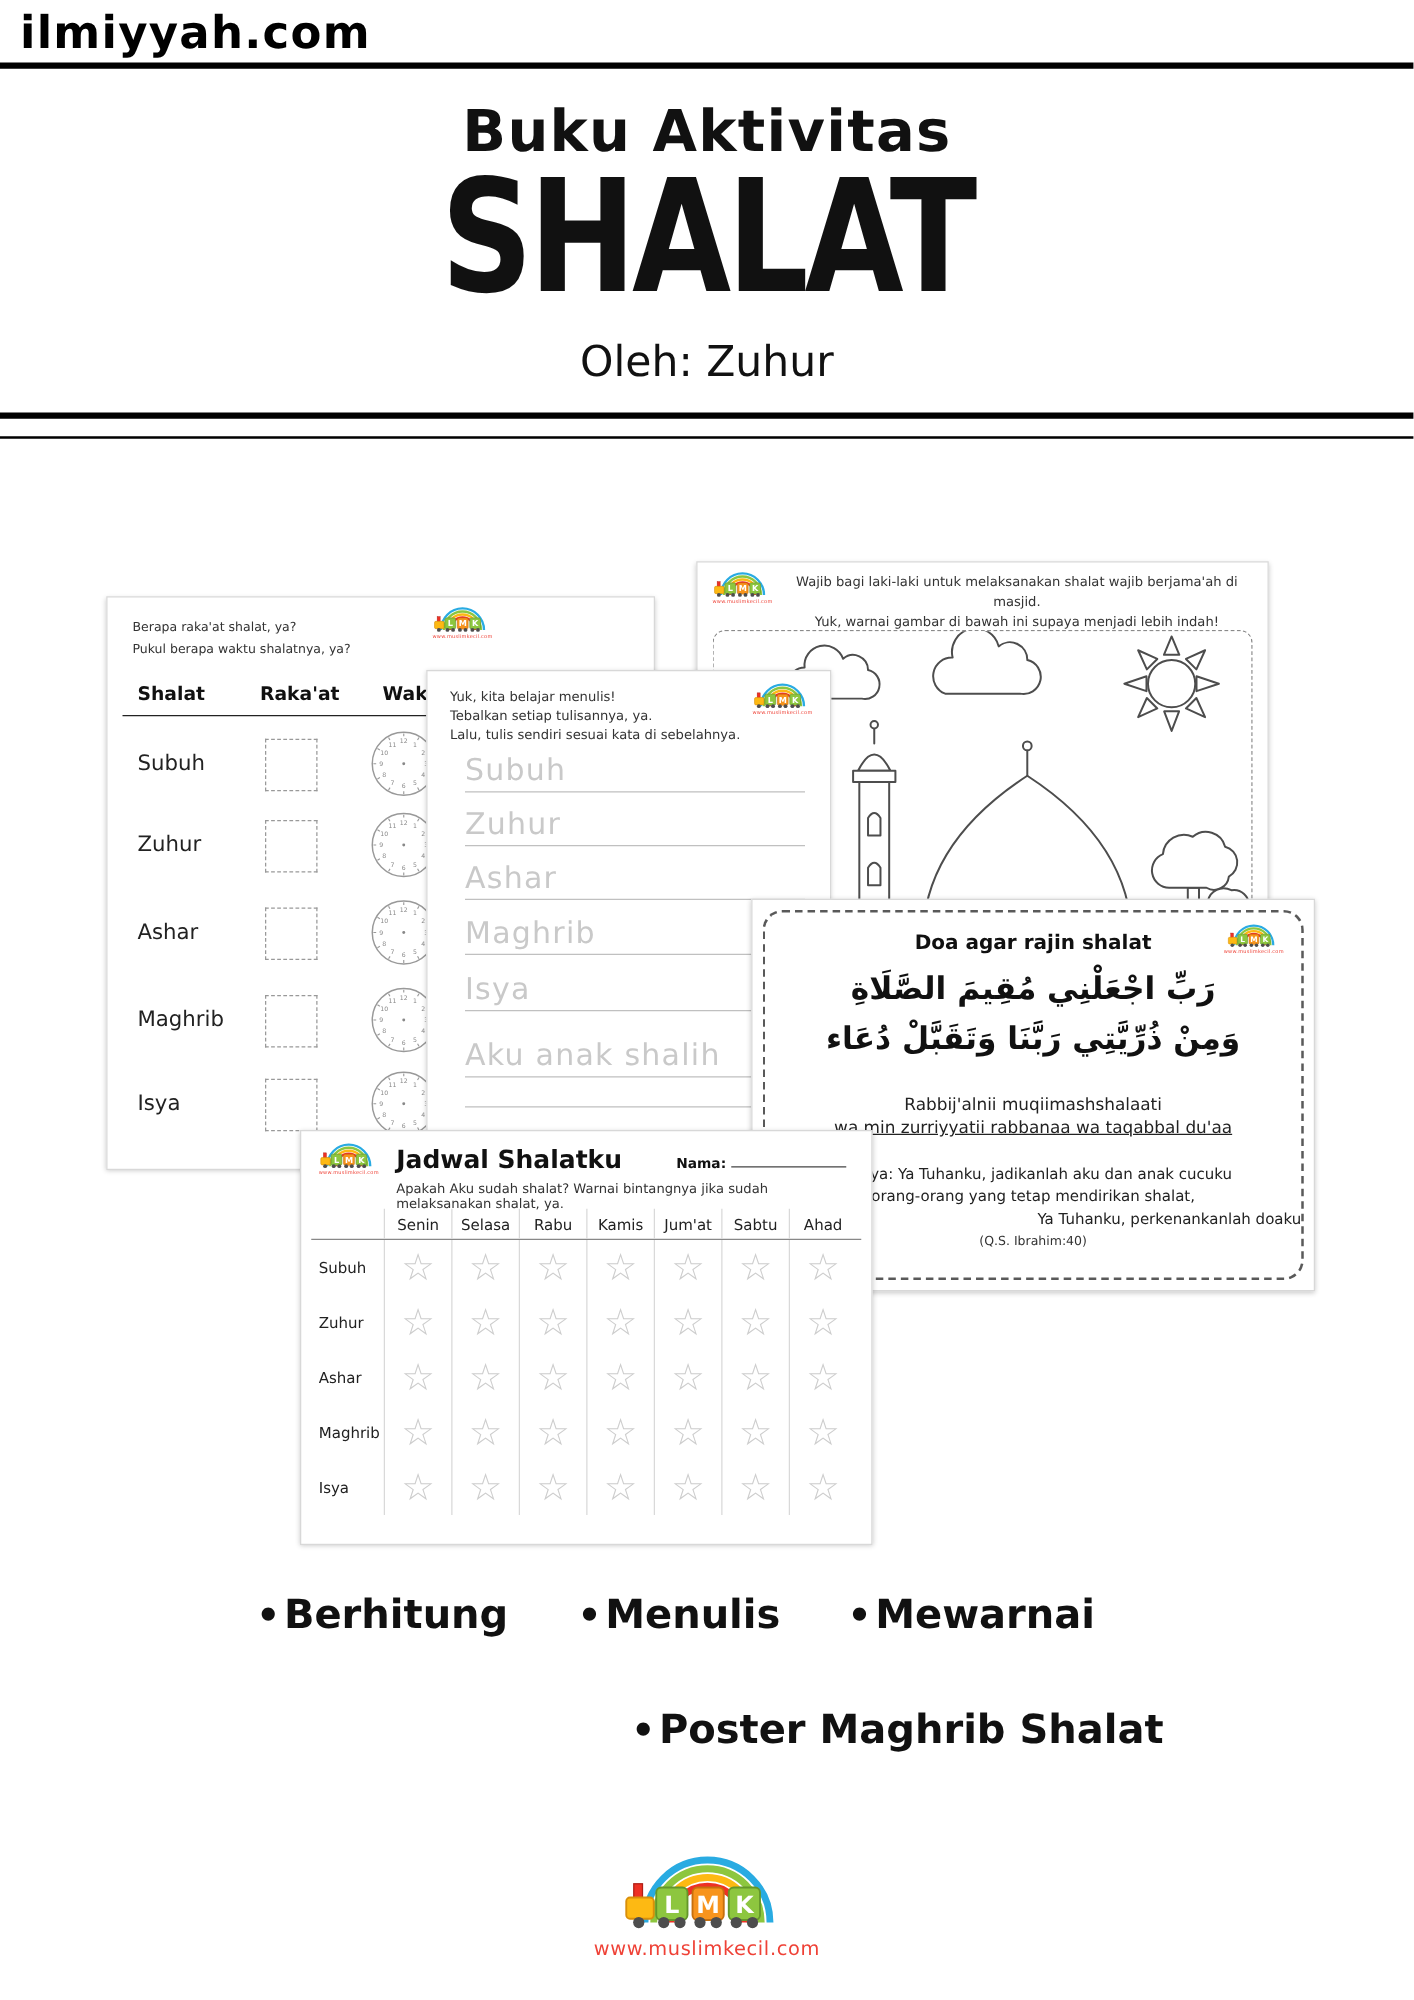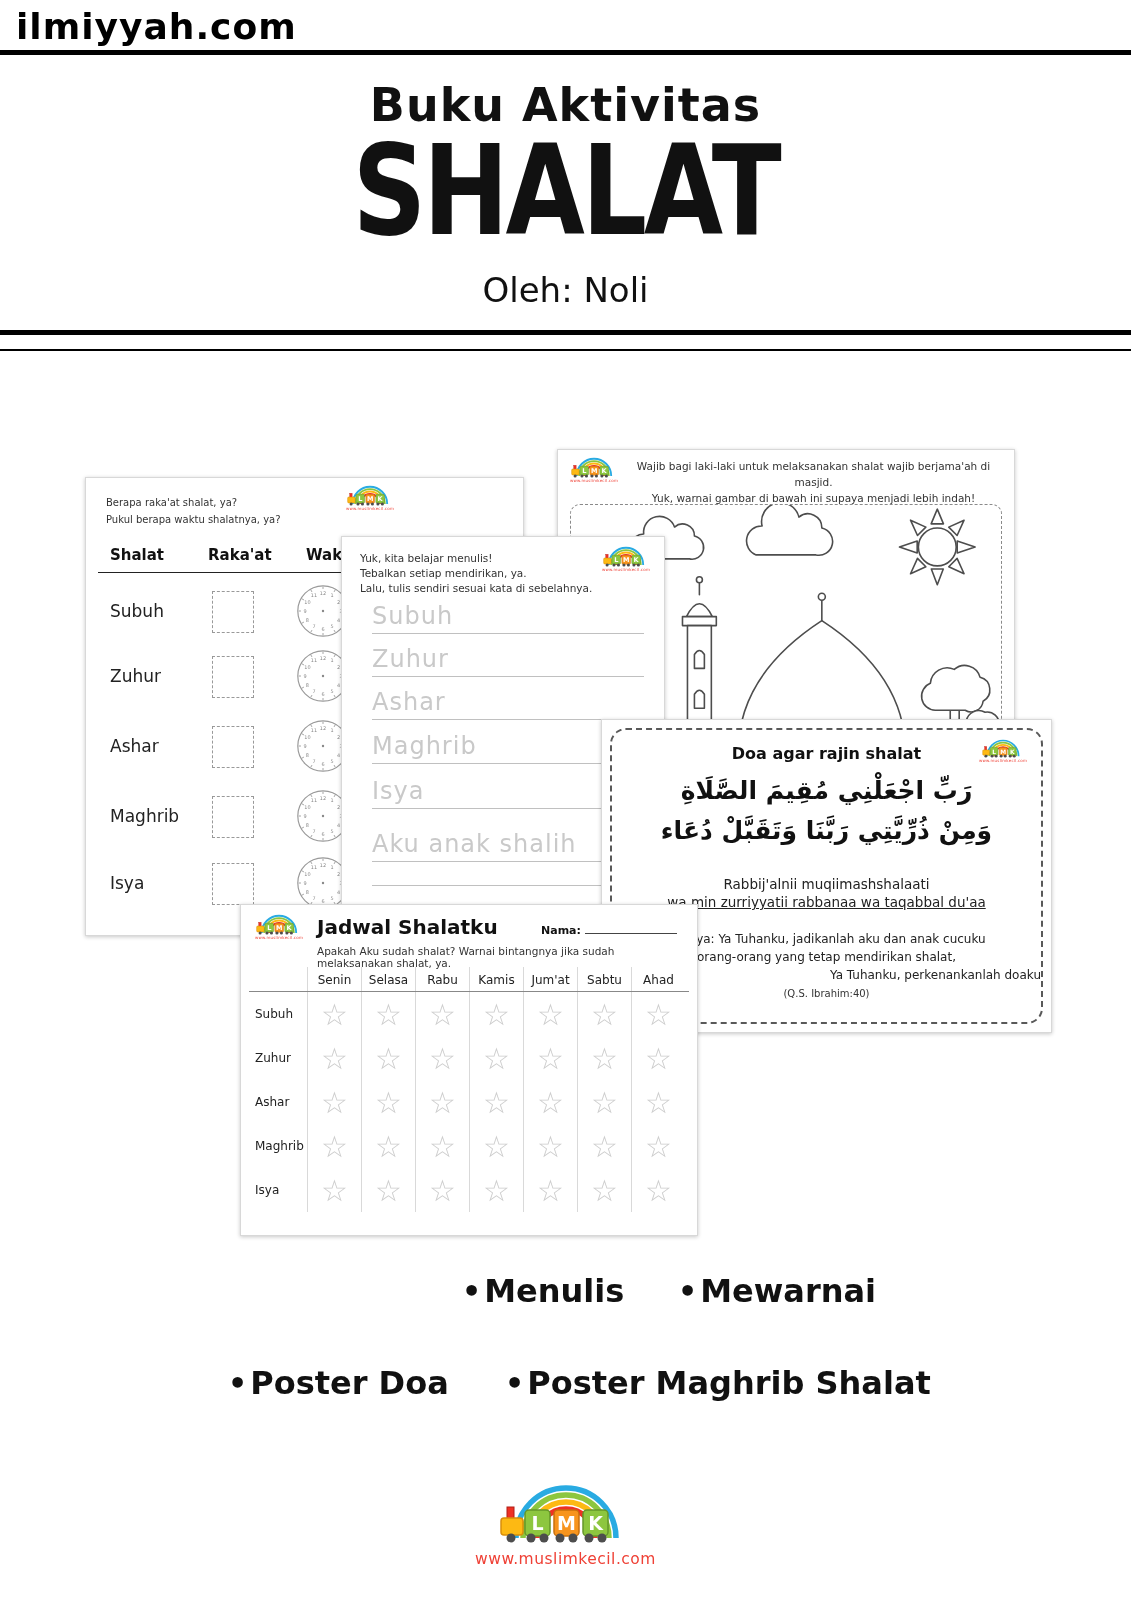--- a/index.html
+++ b/index.html
@@ -110,21 +110,21 @@
 </style>
 </head>
 <body>
 
 <div class="page">
 
   <div class="site-logo">ilmiyyah.com</div>
   <div class="rule rule-top"></div>
   <div class="title-small">Buku Aktivitas</div>
   <div class="title-big">SHALAT</div>
-  <div class="author">Oleh: Noli</div>
+  <div class="author">Oleh: Zuhur</div>
   <div class="rule rule-a"></div>
   <div class="rule rule-b"></div>
 
   <section class="card card-rakaat">
     <div class="rk-intro">
       <div>Berapa raka'at shalat, ya?</div>
       <div>Pukul berapa waktu shalatnya, ya?</div>
     </div>
     <div class="lmk lmk-mini rk-logo"><svg viewBox="0 0 150 64" width="52" height="22" aria-hidden="true">
     <path d="M25,58 A50,50 0 0 1 125,58" fill="none" stroke="#29abe2" stroke-width="5.5"></path>
@@ -399,21 +399,21 @@
     <circle cx="20" cy="58" r="4.5" fill="#4d4d4d"></circle>
           <circle cx="40" cy="58" r="4.5" fill="#4d4d4d"></circle>
     <circle cx="53" cy="58" r="4.5" fill="#4d4d4d"></circle>
           <circle cx="69" cy="58" r="4.5" fill="#4d4d4d"></circle>
     <circle cx="82" cy="58" r="4.5" fill="#4d4d4d"></circle>
           <circle cx="98" cy="58" r="4.5" fill="#4d4d4d"></circle>
     <circle cx="111" cy="58" r="4.5" fill="#4d4d4d"></circle>
   </svg><div class="logo-url">www.muslimkecil.com</div></div>
     <div class="mn-intro">
       <div>Yuk, kita belajar menulis!</div>
-      <div>Tebalkan setiap mendirikan, ya.</div>
+      <div>Tebalkan setiap tulisannya, ya.</div>
       <div>Lalu, tulis sendiri sesuai kata di sebelahnya.</div>
     </div>
     <div class="mn-row" style="top:62px">
       <span class="mn-word">Subuh</span>
     </div>
     <div class="mn-row" style="top:105px">
       <span class="mn-word">Zuhur</span>
     </div>
     <div class="mn-row" style="top:148px">
       <span class="mn-word">Ashar</span>
@@ -551,28 +551,28 @@
             <div class="jd-cell">☆</div>
             <div class="jd-cell">☆</div>
             <div class="jd-cell">☆</div>
             <div class="jd-cell">☆</div>
             <div class="jd-cell">☆</div>
           </div>
         </div>
     </div>
   </section>
 
+  <div class="feature" style="left:205px;top:1272px">
+    <span class="bullet">•</span><span>Berhitung</span>
+  </div>
   <div class="feature" style="left:462px;top:1272px">
     <span class="bullet">•</span><span>Menulis</span>
   </div>
   <div class="feature" style="left:678px;top:1272px">
     <span class="bullet">•</span><span>Mewarnai</span>
-  </div>
-  <div class="feature" style="left:228px;top:1364px">
-    <span class="bullet">•</span><span>Poster Doa</span>
   </div>
   <div class="feature" style="left:505px;top:1364px">
     <span class="bullet">•</span><span>Poster Maghrib Shalat</span>
   </div>
 
   <div class="lmk lmk-main"><svg viewBox="0 0 150 64" width="150" height="64" aria-hidden="true">
     <path d="M25,58 A50,50 0 0 1 125,58" fill="none" stroke="#29abe2" stroke-width="5.5"></path>
     <path d="M32,58 A43,43 0 0 1 118,58" fill="none" stroke="#8dc63f" stroke-width="5.5"></path>
     <path d="M39,58 A36,36 0 0 1 111,58" fill="none" stroke="#fdb913" stroke-width="5.5"></path>
     <path d="M46,58 A29,29 0 0 1 104,58" fill="none" stroke="#ee3124" stroke-width="5.5"></path>

